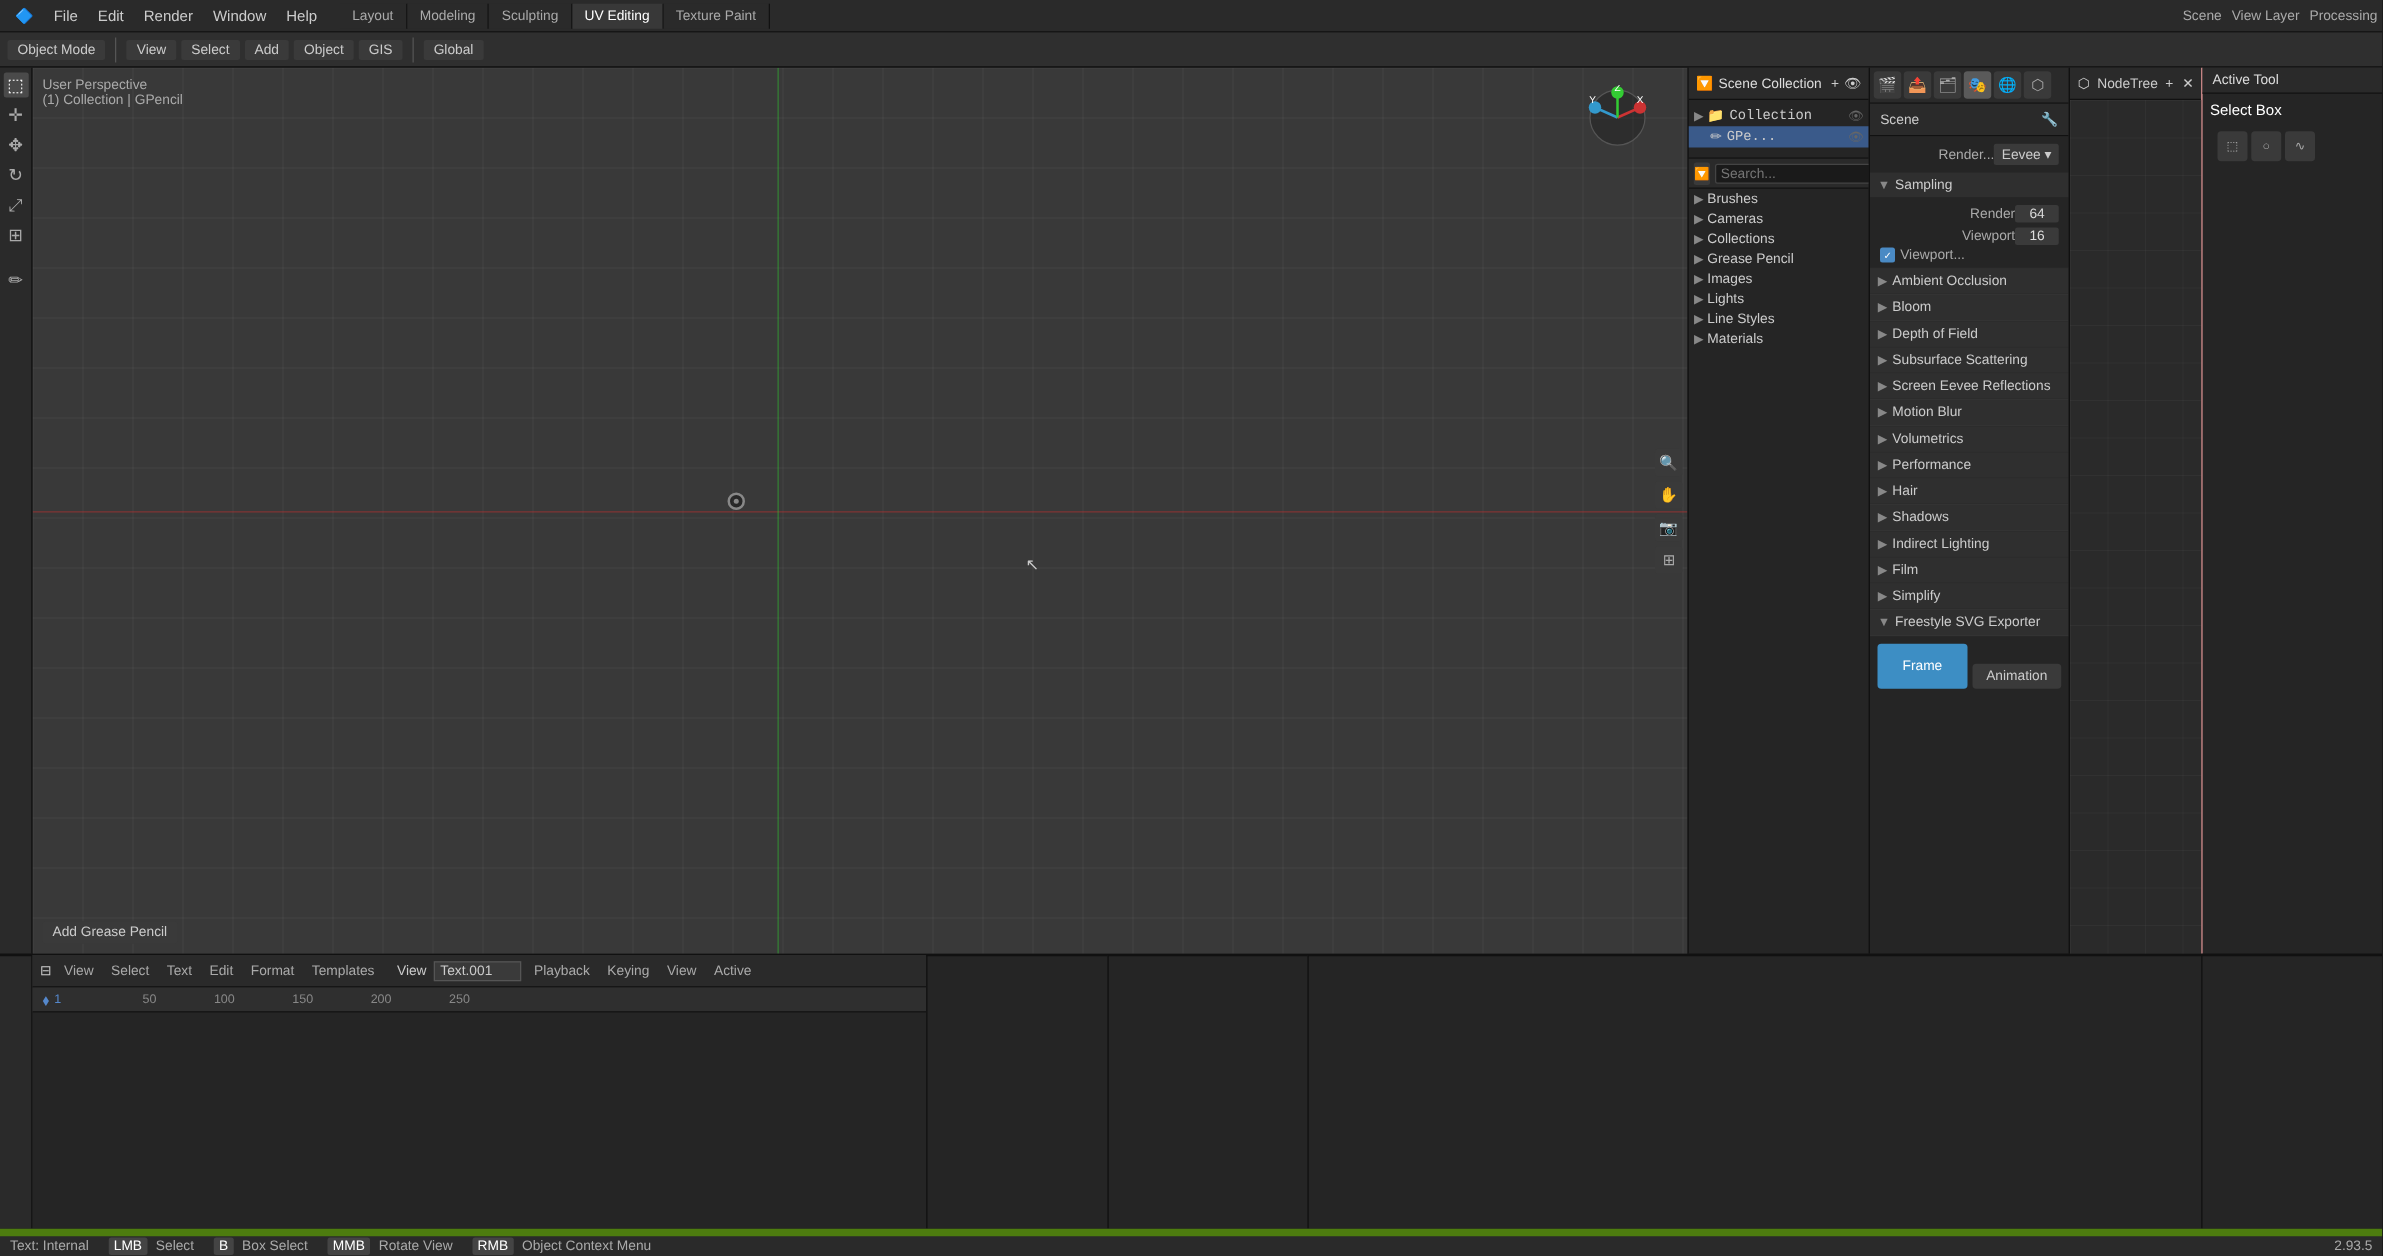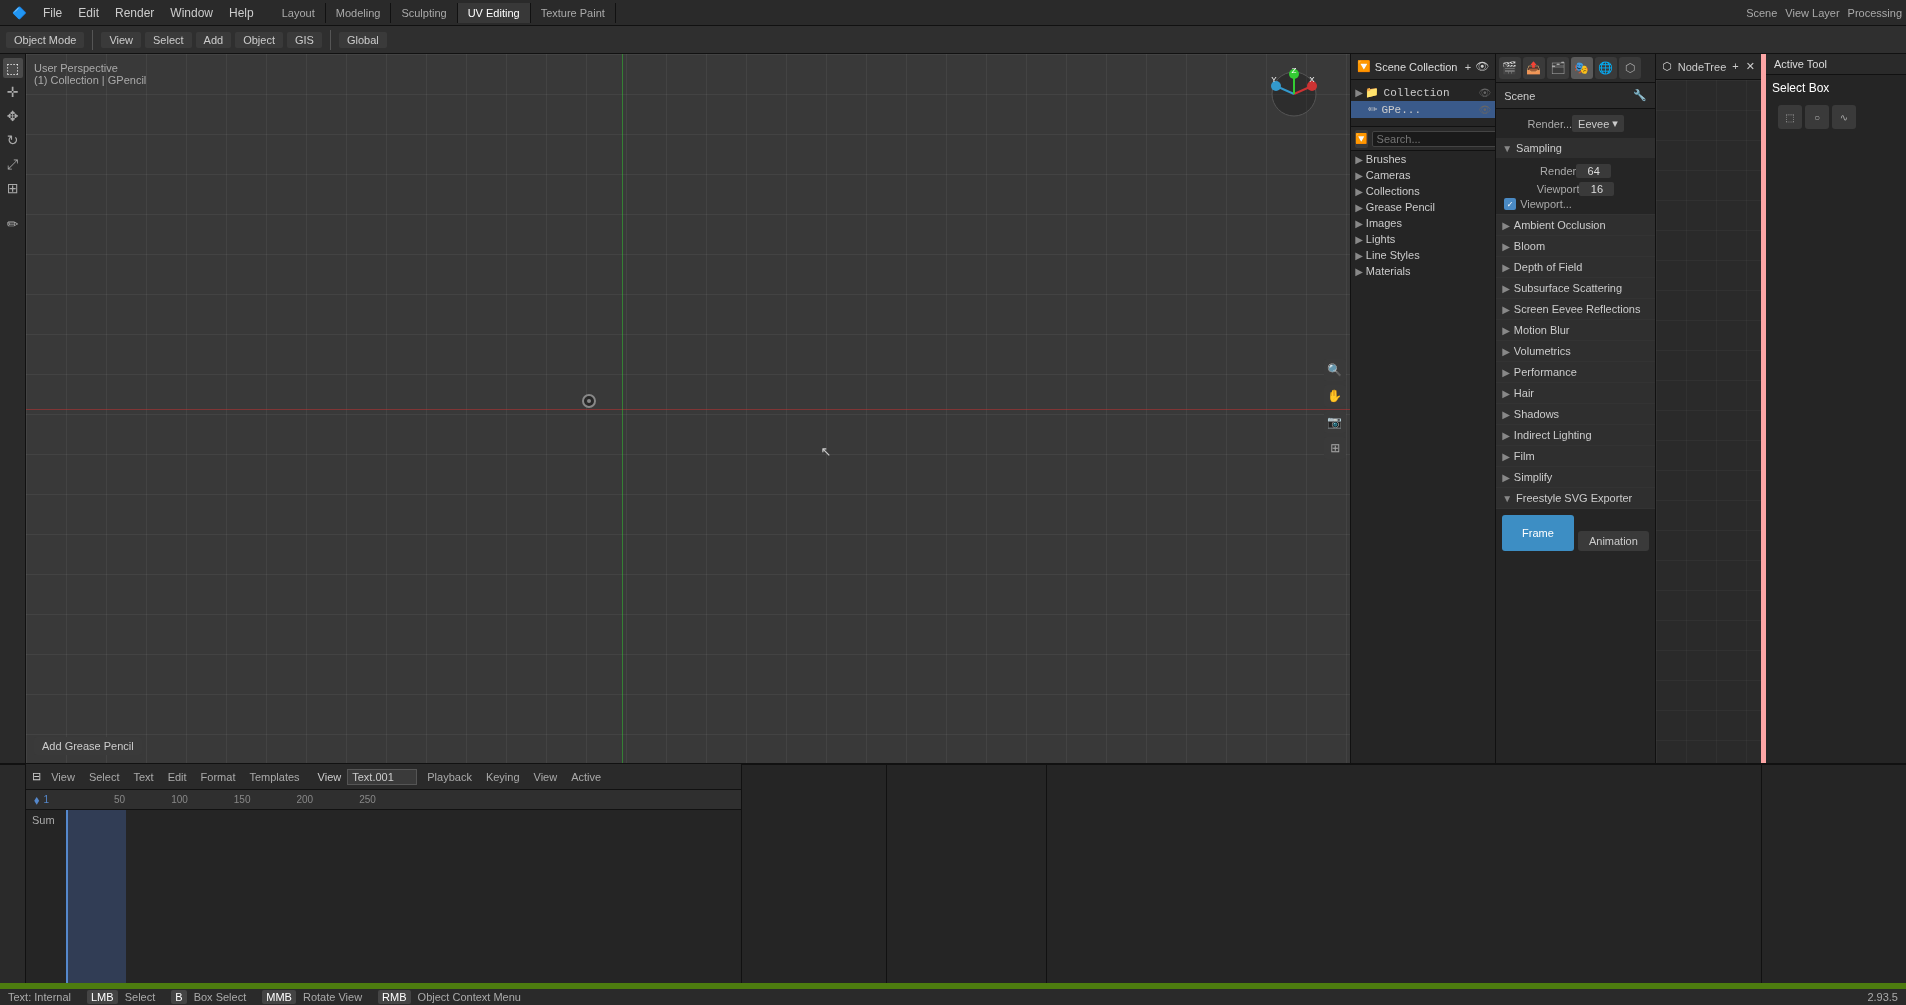--- a/index.html
+++ b/index.html
@@ -344,21 +344,21 @@
       color: #ccc;
     }
     .prop-arrow { margin-right: 4px; color: #888; font-size: 10px; }
     .prop-section-body {
       padding: 4px 8px;
       background: #252525;
     }
     .prop-row {
       display: flex;
       align-items: center;
-      justify-content: center;
+      justify-content: flex-end;
       padding: 2px 0;
       font-size: 11px;
     }
     .prop-label { color: #aaa; }
     .prop-value {
       background: #3a3a3a;
       color: #ddd;
       padding: 1px 6px;
       border-radius: 2px;
       min-width: 35px;
@@ -528,21 +528,21 @@
     .node-col {
       flex: 1;
       background: #252525;
       border-left: 1px solid #111;
       display: flex;
       flex-direction: column;
     }
     .active-tool-col {
       width: 145px;
       background: #252525;
-      border-left: 5px solid #fca5a5;
+      border-left: 1px solid #fca5a5;
       display: flex;
       flex-direction: column;
     }
     .active-tool-header {
       background: #2a2a2a;
       padding: 4px 8px;
       font-size: 11px;
       color: #ddd;
       border-bottom: 1px solid #111;
     }
@@ -900,24 +900,20 @@
         </div>
         <div class="timeline-ruler-marks">
           <span class="ruler-mark">50</span>
           <span class="ruler-mark">100</span>
           <span class="ruler-mark">150</span>
           <span class="ruler-mark">200</span>
           <span class="ruler-mark">250</span>
         </div>
       </div>
 
-      <div class="timeline-tracks">
-        <span class="timeline-track-label">Sum</span>
-        <div class="timeline-track-bar"></div>
-      </div>
     </div>
 
     <div style="width:145px;background:#252525;border-left:1px solid #111;border-top:1px solid #111;display:flex;flex-direction:column;">
     </div>
     <div style="width:160px;background:#252525;border-left:1px solid #111;border-top:1px solid #111;">
     </div>
     <div style="flex:1;background:#252525;border-left:1px solid #111;border-top:1px solid #111;">
     </div>
     <div style="width:145px;background:#252525;border-left:1px solid #111;border-top:1px solid #111;">
     </div>

